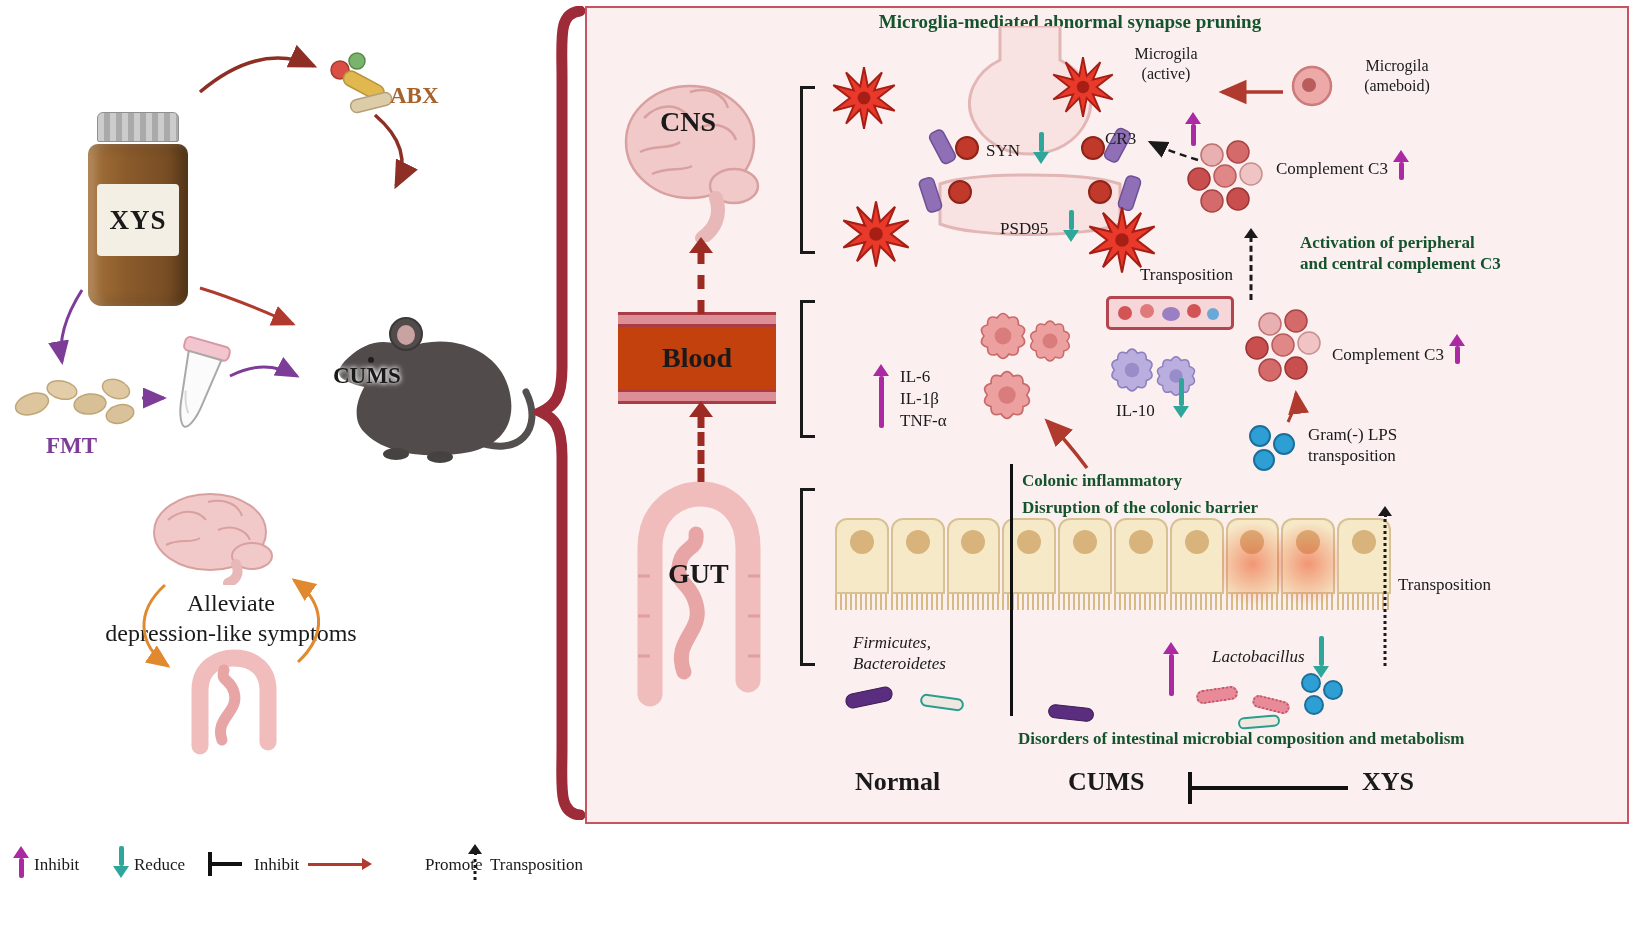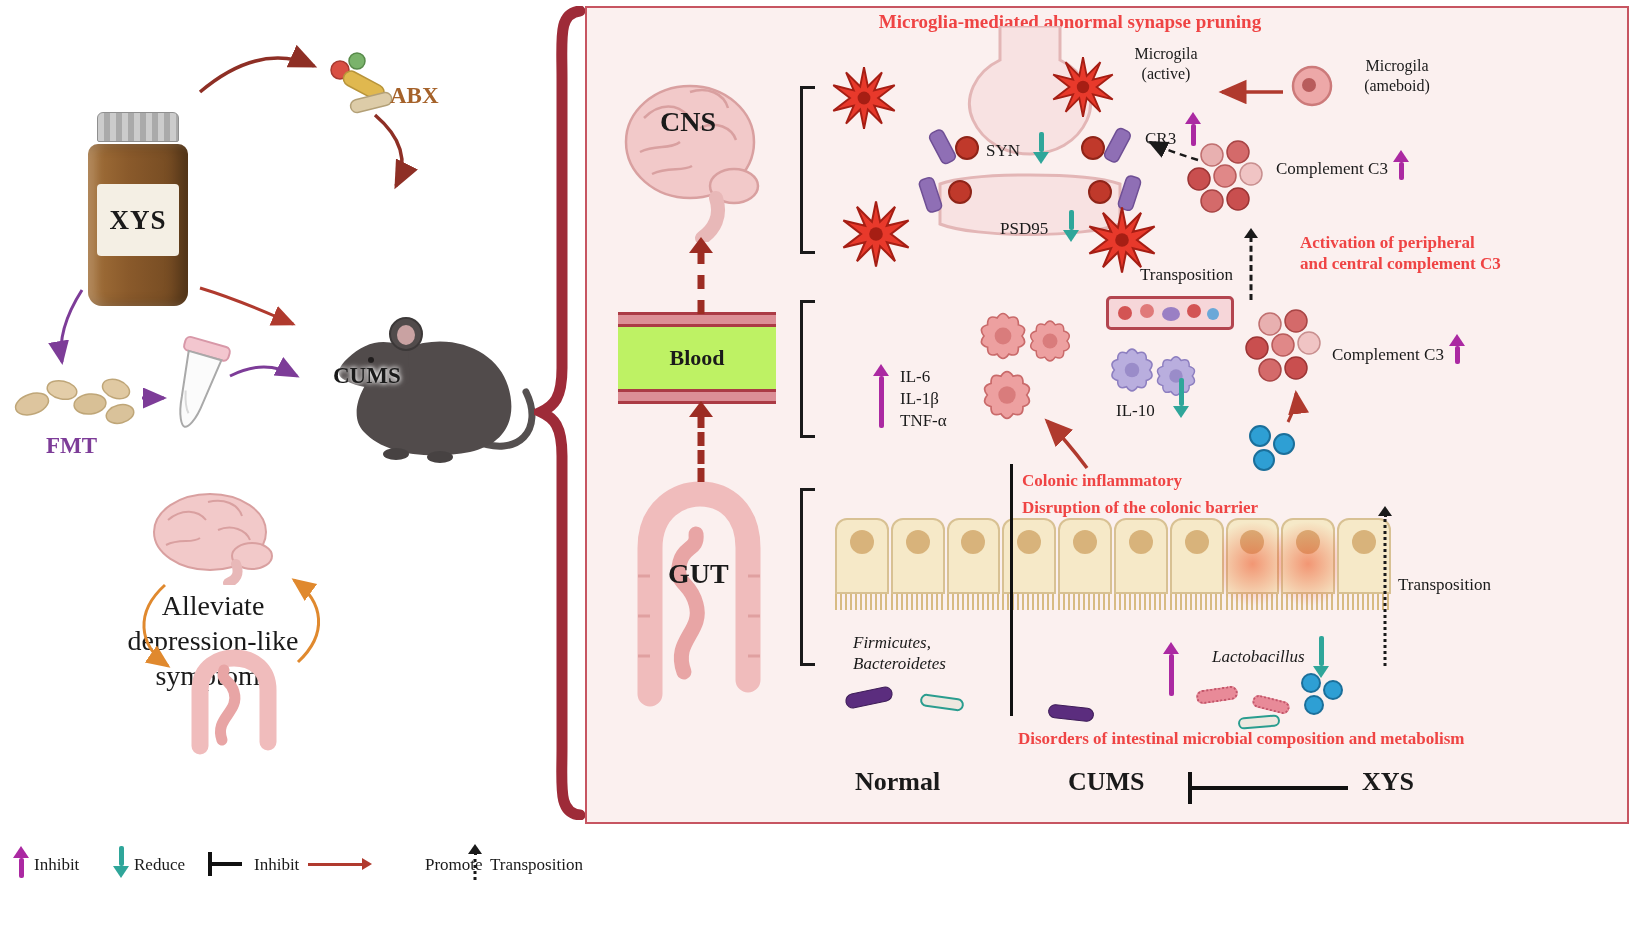--- a/index.html
+++ b/index.html
@@ -4,21 +4,21 @@
 <style>
   html,body { margin:0; padding:0; background:#ffffff; }
   .canvas {
     position:relative; width:1635px; height:926px; background:#ffffff;
     font-family:"Liberation Serif", serif; color:#1a1a1a; overflow:hidden;
   }
   .abs { position:absolute; }
   .t { position:absolute; white-space:nowrap; font-size:17px; line-height:1.25; }
   .t.small { font-size:16px; }
   .t.big { font-size:26px; font-weight:bold; }
-  .t.red { color:#ef4444; font-weight:bold; }
+  .t.red { color:#14532d; font-weight:bold; }
   .t.it { font-style:italic; }
   .center { text-align:center; }
 
   
   .panel { position:absolute; left:585px; top:6px; width:1044px; height:818px;
            background:#fbf0ef; border:2px solid #c75561; box-sizing:border-box; }
 
   
   .bottle { position:absolute; left:88px; top:112px; width:100px; }
   .bottle-cap { width:82px; height:30px; margin:0 auto;
@@ -52,22 +52,22 @@
     border-left:7px solid transparent; border-right:7px solid transparent; border-bottom:10px solid #1a1a1a; }
 
   
   .bracket { position:absolute; width:14px; border-left:3px solid #1a1a1a; }
   .bracket::before, .bracket::after { content:""; position:absolute; left:0; width:12px; height:3px; background:#1a1a1a; }
   .bracket::before { top:0; } .bracket::after { bottom:0; }
 
   
   .vessel { position:absolute; left:618px; top:312px; width:158px; height:92px; display:flex; flex-direction:column; }
   .vwall { height:15px; background:#dc8f96; border-top:3px solid #ab3b45; border-bottom:3px solid #ab3b45; box-sizing:border-box; }
-  .vlumen { flex:1; background:#bef264; display:flex; align-items:center; justify-content:center;
-            font-size:22px; font-weight:bold; }
+  .vlumen { flex:1; background:#c2410c; display:flex; align-items:center; justify-content:center;
+            font-size:28px; font-weight:bold; }
 
   
   .capillary { position:absolute; left:1106px; top:296px; width:128px; height:34px;
     border:3px solid #b3454f; border-radius:5px; background:#f6d6d9; box-sizing:border-box; }
 
   
   .epithelium { position:absolute; left:835px; top:518px; width:556px; height:96px; display:flex; gap:2px; }
   .ecell { flex:1; position:relative; }
   .ecell .body { height:76px; background:#f6e9c8; border:2px solid #d8c193; border-radius:12px 12px 0 0; box-sizing:border-box; }
   .ecell .nuc { width:24px; height:24px; border-radius:50%; background:#d2a96d; margin:10px auto 0; opacity:.85; }
@@ -135,21 +135,21 @@
   </svg>
   <div class="t" style="left:46px; top:432px; font-size:23px; font-weight:bold; color:#7d3c98;">FMT</div>
 
   <svg class="abs" style="left:148px; top:490px;" width="140" height="95" viewBox="0 0 140 95">
     <ellipse cx="62" cy="42" rx="56" ry="38" fill="#f2c9c9" stroke="#d9a0a0" stroke-width="2"></ellipse>
     <path d="M20 30 C 34 18 50 20 58 30 M60 12 C 76 8 90 14 94 26 M18 55 C 32 48 44 54 52 48 M70 40 C 84 34 98 40 102 50" stroke="#d9a0a0" stroke-width="2" fill="none"></path>
     <ellipse cx="104" cy="66" rx="20" ry="13" fill="#f2c9c9" stroke="#d9a0a0" stroke-width="2"></ellipse>
     <path d="M88 74 C 92 84 88 90 80 93" stroke="#e8b8b8" stroke-width="10" fill="none" stroke-linecap="round"></path>
   </svg>
 
-  <div class="t center" style="left:73px; top:588px; width:280px; white-space:normal; font-size:28px;">
+  <div class="t center" style="left:91px; top:588px; width:280px; white-space:normal; font-size:24px;">
     <div>Alleviate</div>
     <div>depression-like symptoms</div>
   </div>
 
   <svg class="abs" style="left:178px; top:648px;" width="110" height="108" viewBox="0 0 110 108">
     <path d="M22 98 L22 42 C22 18 42 10 56 10 C 76 10 90 22 90 42 L90 94" stroke="#f0bcbc" stroke-width="17" fill="none" stroke-linecap="round"></path>
     <path d="M44 92 C 36 70 62 64 56 44 C 52 30 42 34 46 22" stroke="#e8a5a5" stroke-width="11" fill="none" stroke-linecap="round"></path>
   </svg>
 
   <svg class="abs" style="left:534px; top:6px;" width="52" height="814" viewBox="0 0 52 814">
@@ -216,21 +216,21 @@
   </div>
   <svg class="abs" style="left:1288px; top:62px;" width="48" height="48" viewBox="0 0 48 48">
     <circle cx="24" cy="24" r="19" fill="#eda8a8" stroke="#cc7a7a" stroke-width="2.5"></circle>
     <circle cx="21" cy="23" r="7" fill="#b85c5c"></circle>
   </svg>
   <div class="t small center" style="left:1342px; top:56px; width:110px; white-space:normal;">
     <div>Microgila</div>
     <div>(ameboid)</div>
   </div>
 
-  <div class="t" style="left:1145px; top:128px;">CR3</div>
+  <div class="t" style="left:1105px; top:128px;">CR3</div>
   <div class="v-arrow" style="left:1184px; top:112px; height:34px; color:#ab29a2;">
       <i class="head-up"></i>
       <i class="stem"></i>
     </div>
 
   <svg class="abs" style="left:1182px; top:140px;" width="86" height="82" viewBox="0 0 86 82">
     <circle cx="30" cy="15" r="11" fill="#e8b0b0" stroke="#c07070" stroke-width="1.5"></circle>
     <circle cx="56" cy="12" r="11" fill="#d46a6a" stroke="#a84545" stroke-width="1.5"></circle>
     <circle cx="17" cy="39" r="11" fill="#c94f4f" stroke="#9c3535" stroke-width="1.5"></circle>
     <circle cx="43" cy="36" r="11" fill="#e08888" stroke="#b85c5c" stroke-width="1.5"></circle>
@@ -321,20 +321,24 @@
   <div class="v-arrow" style="left:1448px; top:334px; height:30px; color:#ab29a2;">
       <i class="head-up"></i>
       <i class="stem"></i>
     </div>
 
   <svg class="abs" style="left:1246px; top:424px;" width="56" height="48" viewBox="0 0 56 48">
     <circle cx="14" cy="12" r="10" fill="#2e9fd4" stroke="#1b6f9a" stroke-width="2"></circle>
     <circle cx="38" cy="20" r="10" fill="#2e9fd4" stroke="#1b6f9a" stroke-width="2"></circle>
     <circle cx="18" cy="36" r="10" fill="#2e9fd4" stroke="#1b6f9a" stroke-width="2"></circle>
   </svg>
+  <div class="t" style="left:1308px; top:424px; white-space:normal; width:160px;">
+    <div>Gram(-) LPS</div>
+    <div>transposition</div>
+  </div>
 
   <svg class="abs" style="left:618px; top:476px;" width="158" height="234" viewBox="0 0 158 234">
     <path d="M32 218 L32 72 C32 32 62 18 82 18 C 108 18 130 36 130 72 L130 204" stroke="#f0bcbc" stroke-width="25" fill="none" stroke-linecap="round"></path>
     <path d="M32 100 L20 100 M32 140 L20 140 M32 180 L20 180 M130 100 L142 100 M130 140 L142 140 M130 180 L142 180" stroke="#e0a0a0" stroke-width="3"></path>
     <path d="M66 196 C 54 164 86 156 78 128 C 72 104 56 110 62 86 C 66 70 80 74 78 58" stroke="#e8a5a5" stroke-width="15" fill="none" stroke-linecap="round"></path>
   </svg>
   <div class="t" style="left:668px; top:556px; font-size:28px; font-weight:bold;">GUT</div>
   <div class="bracket" style="left:800px; top:488px; height:178px;"></div>
 
   <div class="t red" style="left:1022px; top:470px;">Colonic inflammatory</div>

